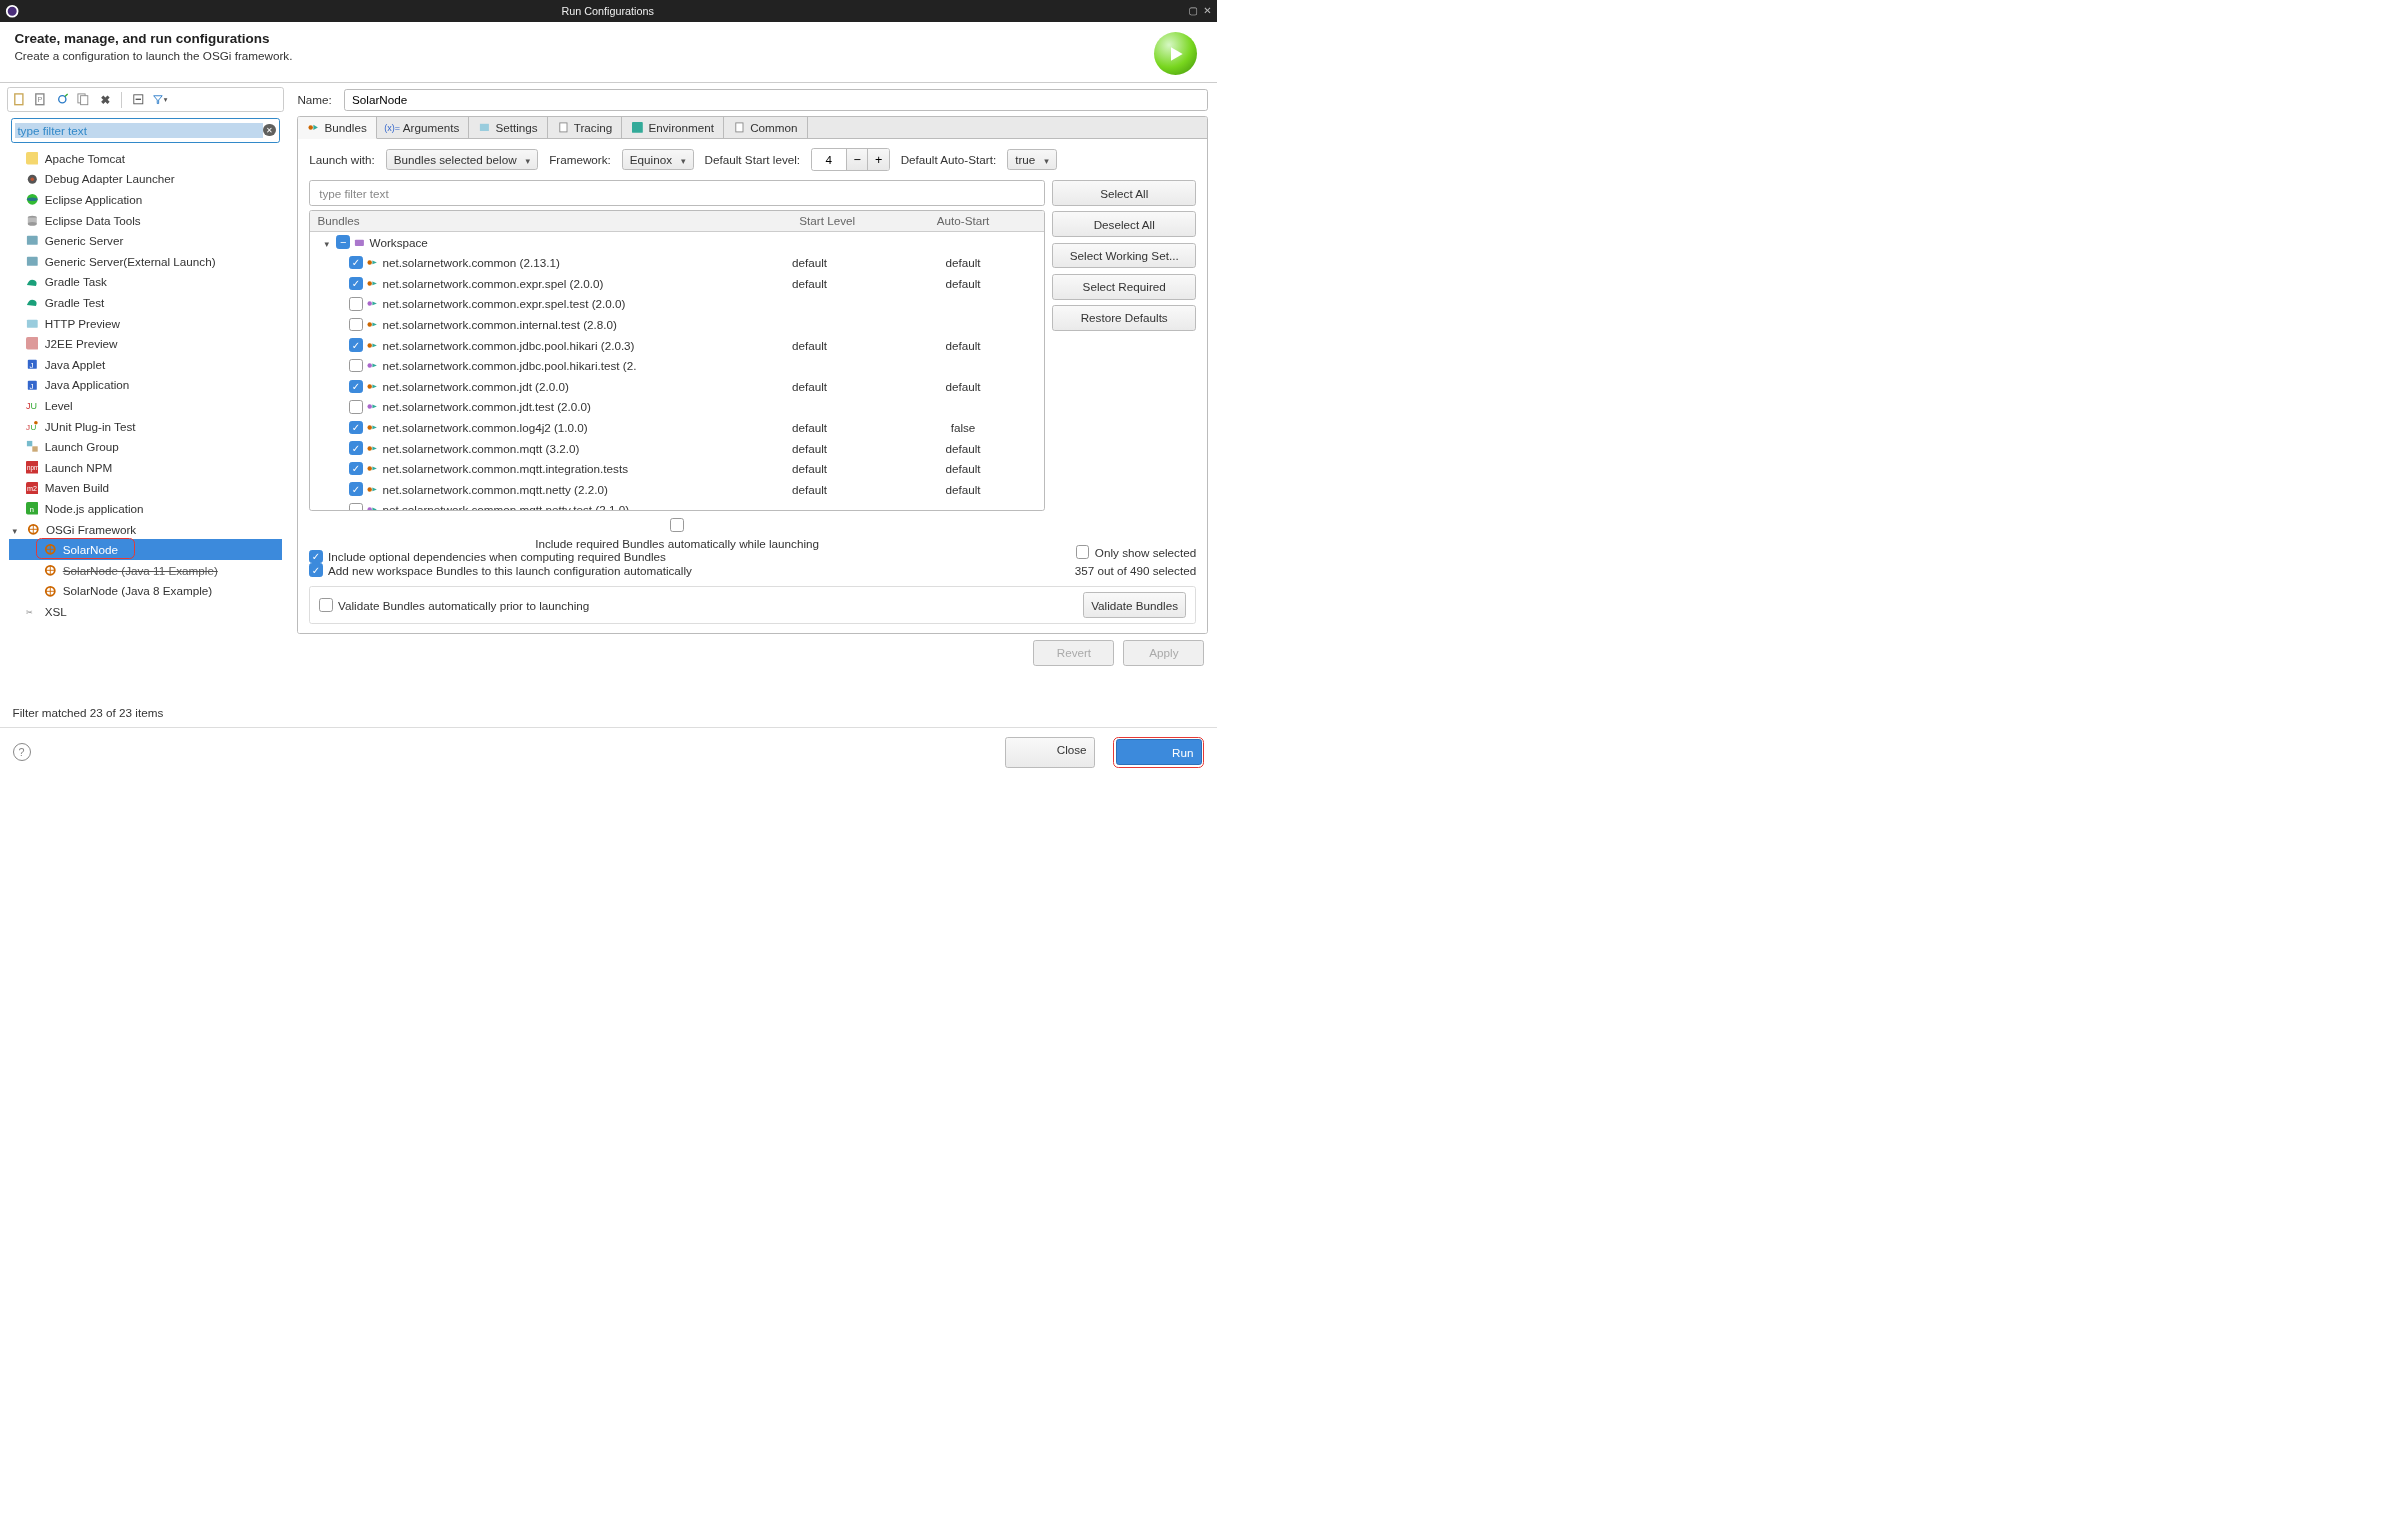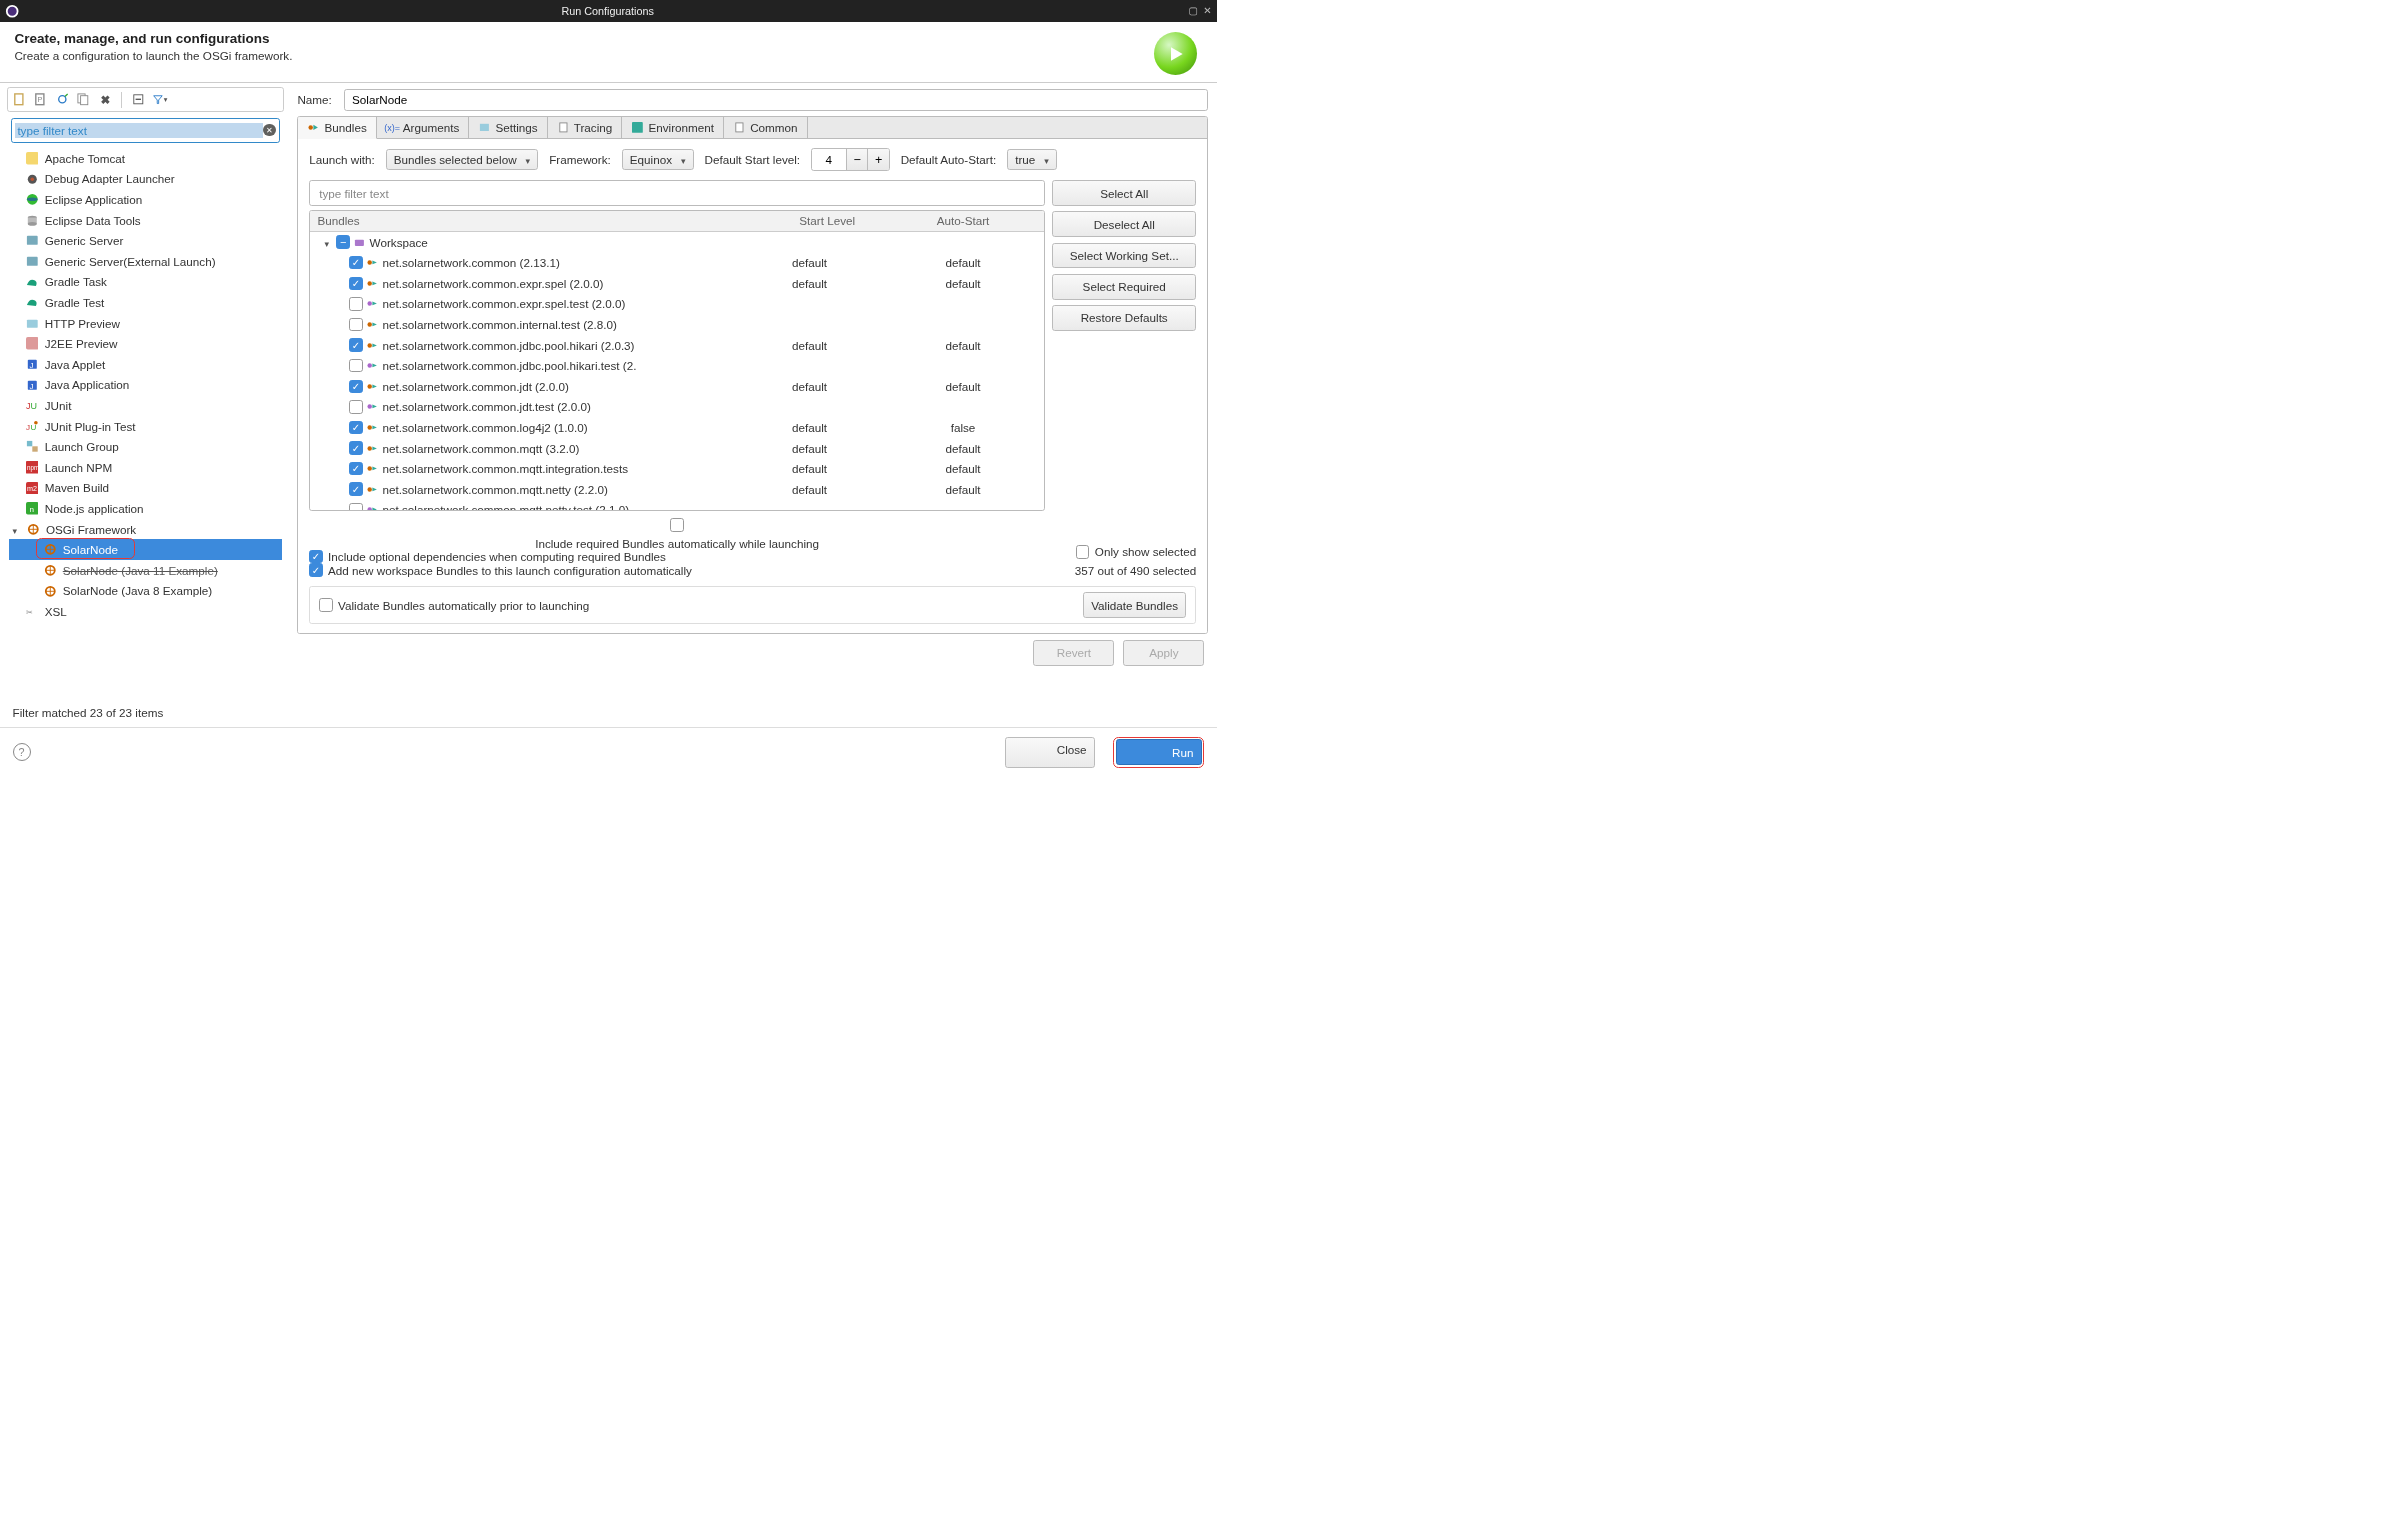--- a/index.html
+++ b/index.html
@@ -92,21 +92,21 @@
   .chk { width: 13.5px; height: 13.5px; border: 0.9px solid #999; border-radius: 2.7px; display: inline-flex; align-items: center; justify-content: center; background: #fff; flex-shrink: 0; }
   .chk.checked { background: #3c8adc; border-color: #3c8adc; color: #fff; }
   .chk.checked::after { content: "✓"; font-size: 10px; }
   .chk.minus { background: #3c8adc; border-color: #3c8adc; color: #fff; }
   .chk.minus::after { content: "−"; font-size: 10.8px; }
   .bundle-icon { width: 12.6px; height: 12.6px; display: inline-flex; align-items: center; justify-content: center; }
   .ws-row .cell-b { padding-left: 14.4px; font-weight: 500; }
   .ws-row .chevron::before { content: "▾"; color: #555; font-size: 9px; margin-right: 3.6px; }
 
   .check-row { display: flex; align-items: center; gap: 5.4px; font-size: 11.7px; }
-  .only-show { display: flex; align-items: flex-start; gap: 5.4px; font-size: 11.7px; justify-content: flex-end; }
+  .only-show { display: flex; align-items: flex-end; gap: 5.4px; font-size: 11.7px; justify-content: flex-end; }
   .sel-count { text-align: right; font-size: 11.7px; color: #333; }
 
   .validate-row { display: flex; align-items: center; justify-content: space-between; font-size: 11.7px; border: 0.9px solid #ddd; border-radius: 2.7px; padding: 5.4px 9px; }
 
   
   .footer { display: flex; justify-content: space-between; align-items: center; padding: 9px 12.6px; border-top: 0.9px solid #ddd; }
   .footer .left { display: flex; align-items: center; }
   .footer .right { display: flex; gap: 9px; }
   .footer .btn { width: 90px; text-align: right; }
   .help-icon { width: 18px; height: 18px; border: 1.3px solid #888; border-radius: 50%; display: flex; align-items: center; justify-content: center; color: #888; font-size: 10.8px; cursor: pointer; }
@@ -303,21 +303,21 @@
           </span>
           <span>Java Application</span>
         </div>
         <div class="tree-item indent1">
           <span class="icon">
             <svg width="12.6" height="12.6" viewBox="0 0 14 14" style="font-size:13px">
               <text x="0" y="11" fill="#c33" font-size="10">J</text>
               <text x="5" y="11" fill="#3a3" font-size="10">U</text>
             </svg>
           </span>
-          <span>JUnit</span>
+          <span>Level</span>
         </div>
         <div class="tree-item indent1">
           <span class="icon">
             <svg width="12.6" height="12.6" viewBox="0 0 14 14" style="font-size:13px">
               <text x="0" y="11" fill="#c33" font-size="9">J</text>
               <text x="5" y="11" fill="#3a3" font-size="9">U</text>
               <circle cx="11" cy="3" r="2" fill="#c60"></circle>
             </svg>
           </span>
           <span>JUnit Plug-in Test</span>

